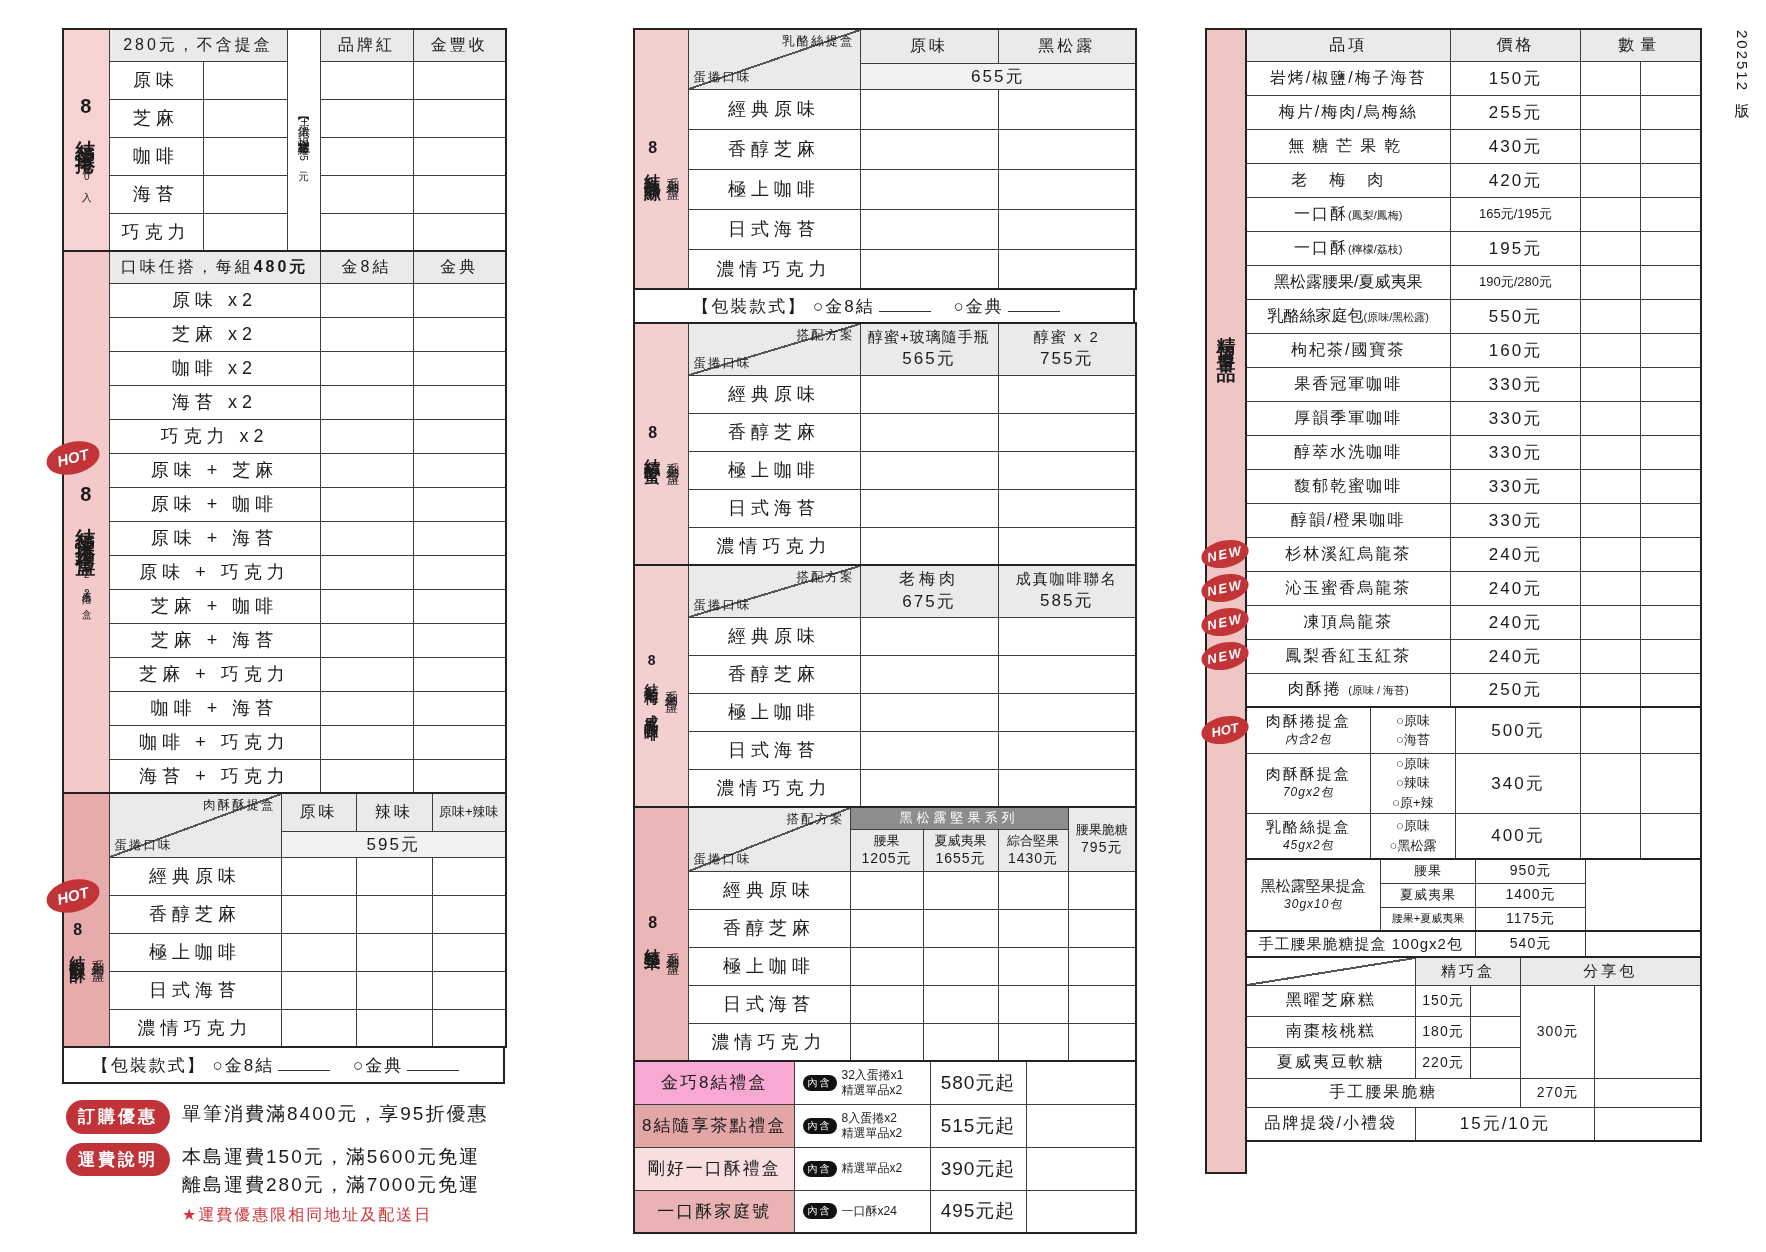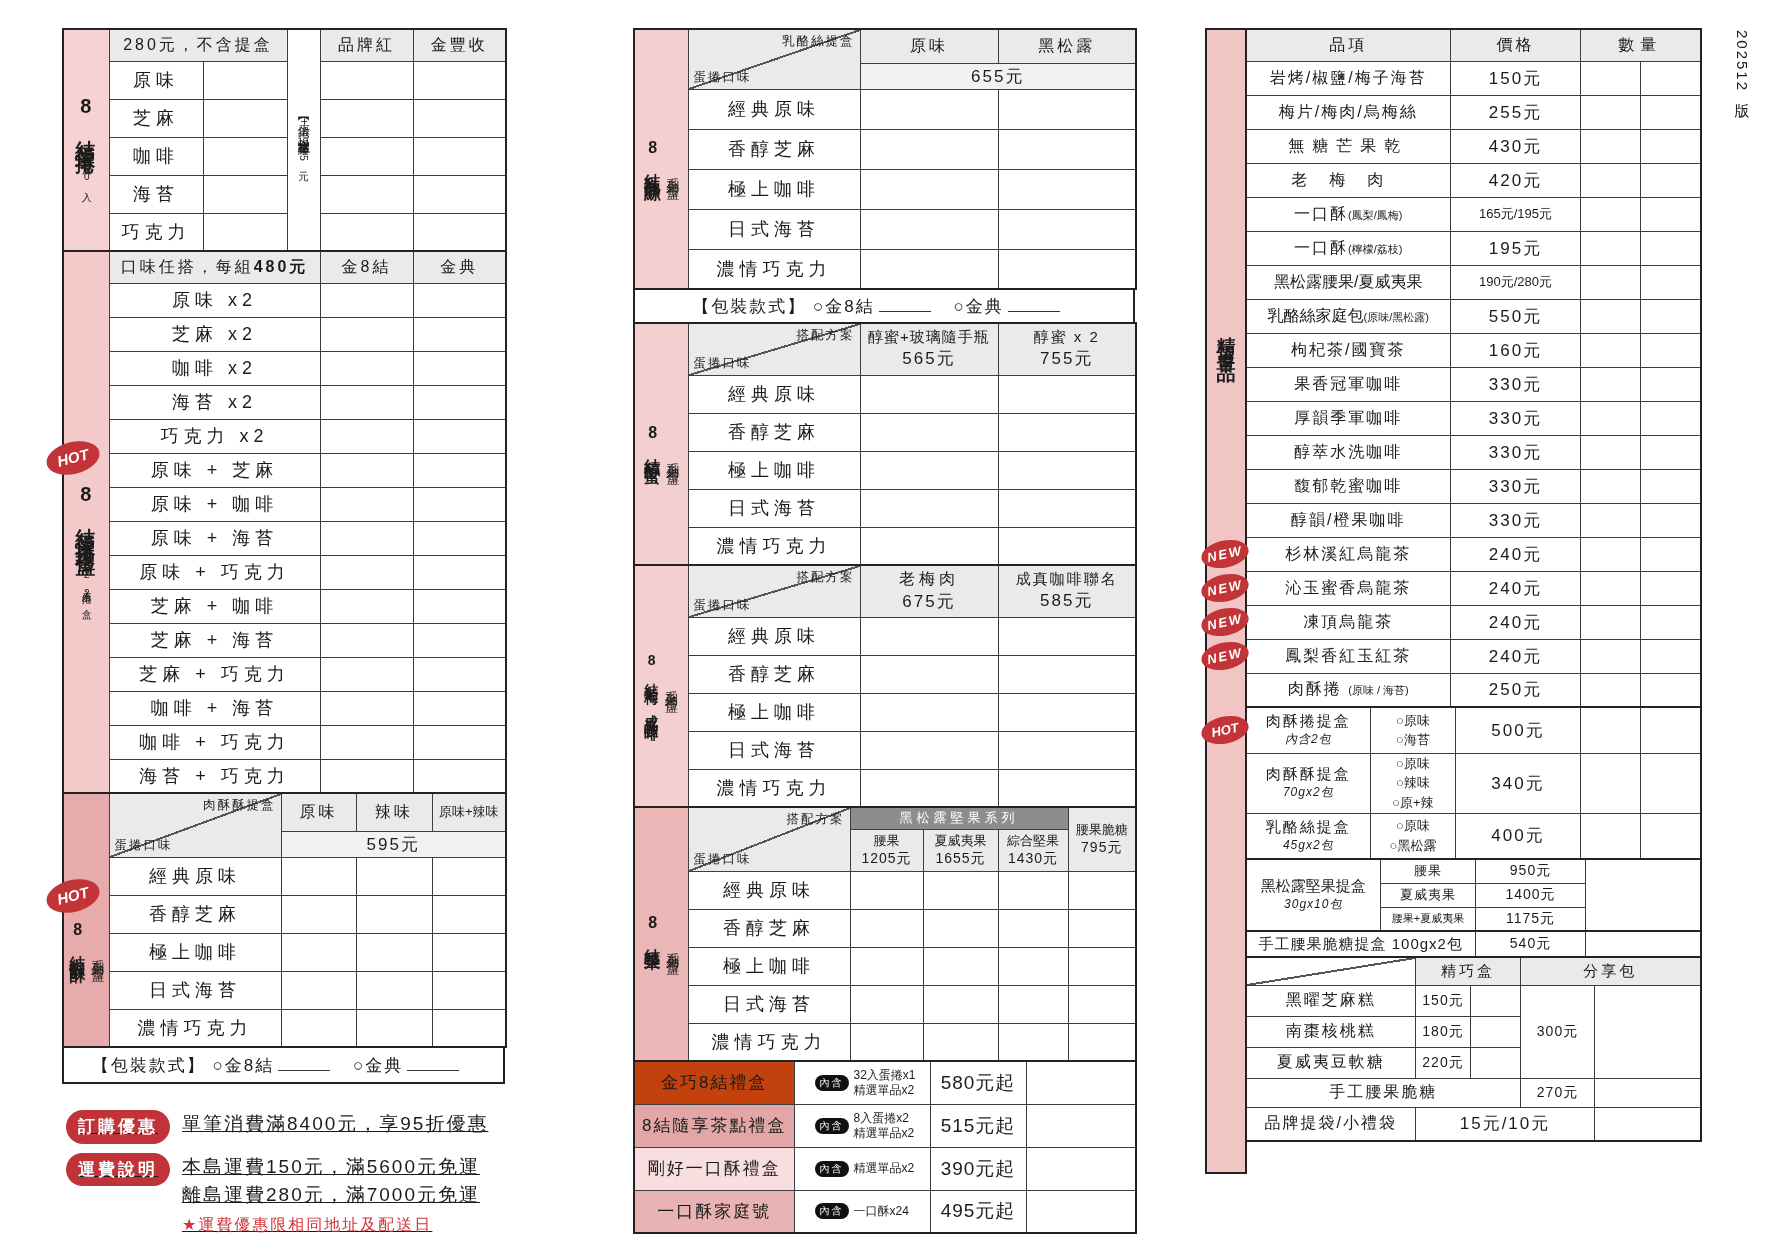--- a/index.html
+++ b/index.html
@@ -41,40 +41,40 @@
          font-size:15px; width:54px; height:32px; line-height:32px; border-radius:50%;
          transform:rotate(-14deg); margin-left:-26px; text-align:center; }
   .has-badge { position:relative; overflow:visible; }
   .badge-abs { position:absolute; left:-46px; top:50%; transform:translateY(-50%) rotate(-12deg);
          background:#c23438; color:#fff; font-weight:bold; font-style:italic; font-size:13px;
          width:48px; height:27px; line-height:27px; border-radius:50%; text-align:center; z-index:3; }
   .inhan { background:#111; color:#fff; font-size:10px; padding:1px 5px; border-radius:8px; letter-spacing:2px; white-space:nowrap; }
   .band { background:#8d8d8d; color:#fff; font-size:13px; letter-spacing:4px; }
   
   .gname { font-size:17px; letter-spacing:2px; }
-  .gp1 { background:#c2410c; } .gp2 { background:#e3a6a6; } .gp3 { background:#f8dede; } .gp4 { background:#e9b3b3; }
-  .gcon { display:flex; align-items:center; justify-content:flex-start; gap:5px; padding-left:20px; }
+  .gp1 { background:#f9a8d4; } .gp2 { background:#e3a6a6; } .gp3 { background:#f8dede; } .gp4 { background:#e9b3b3; }
+  .gcon { display:flex; align-items:center; justify-content:flex-start; gap:5px; padding-left:8px; }
   .ctext { font-size:12px; text-align:left; line-height:1.25; }
   .gprice { font-size:19px; letter-spacing:1px; }
   
   .rstrip { position:absolute; left:0; top:0; width:42px; background:#f2c5c5; border:2.5px solid #222; }
   .rside { position:absolute; top:292px; left:50%; transform:translateX(-50%); font-size:19px; font-weight:600; letter-spacing:9px; writing-mode:vertical-rl; text-orientation:upright; }
   .rwrap { margin-left:39.5px; }
   .rname { font-size:16px; letter-spacing:2px; }
   .rnote { font-size:11px; letter-spacing:0; }
   .wide { letter-spacing:8px; } .xwide { letter-spacing:22px; }
   .two .l1 { font-size:15px; letter-spacing:2px; display:block; }
   .two .l2 { font-size:12px; letter-spacing:1px; display:block;font-style:italic; }
   .optcell { text-align:left; padding-left:7px; font-size:13px; line-height:1.5; }
   .subl { font-size:13px; letter-spacing:1px; } .subl.tight { font-size:11px; letter-spacing:0; }
   .pr-s { font-size:14px; letter-spacing:1px; }
   
   .packcell { font-size:17px; letter-spacing:2px; }
   .blankline { display:inline-block; width:52px; border-bottom:1.6px solid #333; height:14px; margin:0 16px 0 4px; }
-  .notes { margin-top:26px; padding-left:4px;text-decoration:underline; }
+  .notes { margin-top:16px; padding-left:4px; }
   .note-line { display:flex; align-items:flex-start; margin-bottom:9px; font-size:19px; letter-spacing:2px; line-height:1.5; }
   .pill { display:inline-block; background:#bf3339; color:#fff; font-weight:bold; font-size:17px;
           padding:4px 12px; border-radius:18px; letter-spacing:3px; margin-right:12px; white-space:nowrap; }
   .red { color:#cf3339; font-size:16px; margin-top:3px; letter-spacing:2px; }
   .version { position:absolute; left:1732px; top:30px; writing-mode:vertical-rl; text-orientation:mixed; font-size:15px; letter-spacing:2px; }
 </style>
 </head>
 <body>
 
 <div>

